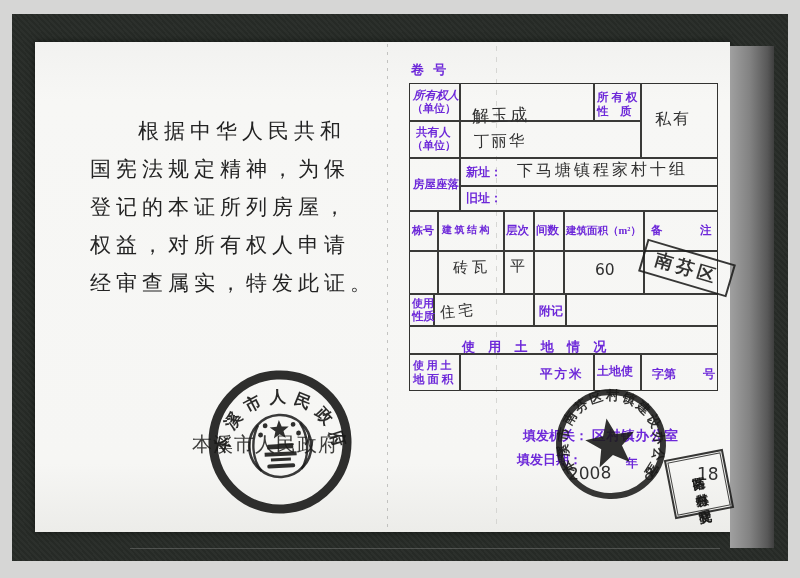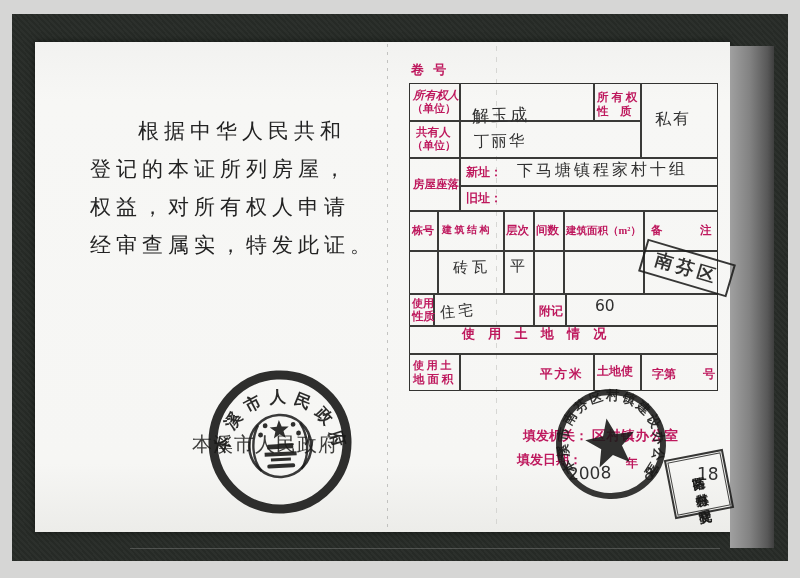--- a/index.html
+++ b/index.html
@@ -12,21 +12,21 @@
        box-shadow:0 0 7px rgba(0,0,0,.55);}
   .page-edge{position:absolute;left:730px;top:46px;width:44px;height:502px;
        background:linear-gradient(90deg,#a0a0a0,#828282 45%,#585858 85%,#3f3f3f);}
   .gutter{position:absolute;left:387px;top:44px;width:1px;height:486px;
        background:repeating-linear-gradient(180deg,#b2b2b0 0 3px,transparent 3px 8px);opacity:.75;}
   .crease{position:absolute;left:496px;top:46px;width:1px;height:484px;
        background:repeating-linear-gradient(180deg,#d3d3d0 0 5px,transparent 5px 11px);opacity:.9;}
   .scratch{position:absolute;left:130px;top:548px;width:590px;height:1px;background:#9c9c9c;opacity:.35;}
   .abs{position:absolute;}
   .para-line{height:38px;line-height:38px;font-size:21px;letter-spacing:5px;color:#232323;font-weight:500;white-space:nowrap;}
-  .lbl{position:absolute;font-weight:700;color:#be185d;white-space:nowrap;}
+  .lbl{position:absolute;font-weight:700;color:#6d28d9;white-space:nowrap;}
   .hand{position:absolute;font-family:"DejaVu Sans","Liberation Sans",sans-serif;color:#303030;white-space:nowrap;}
   .hl,.vl{position:absolute;background:#3a3a38;}
   .hl{height:1.5px;} .vl{width:1.5px;}
   .form-frame{position:absolute;left:409px;top:83px;width:309px;height:308px;border:1.8px solid #333331;box-sizing:border-box;}
   .stamp-rect{position:absolute;left:641px;top:251px;width:88px;height:30px;border:2.5px solid rgba(28,28,27,.88);
       transform:rotate(16.5deg);display:flex;align-items:center;justify-content:center;
       font-weight:700;font-size:18px;letter-spacing:4px;color:rgba(28,28,27,.9);
       font-family:"DejaVu Sans",sans-serif;}
   .stamp-name{position:absolute;left:669px;top:454px;width:60px;height:60px;border:2.5px solid rgba(25,25,24,.87);
       transform:rotate(-11deg);box-sizing:border-box;padding:1px;}
@@ -42,20 +42,21 @@
 <div class="scene">
   <div class="scan-bed"></div>
   <div class="doc"></div>
   <div class="page-edge"></div>
   <div class="gutter"></div>
   <div class="crease"></div>
   <div class="scratch"></div>
 
   <div class="abs" style="left:90px;top:112px;">
     <div class="para-line" style="padding-left:48px;">根据中华人民共和</div>
+    <div class="para-line">国宪法规定精神，为保</div>
     <div class="para-line">登记的本证所列房屋，</div>
     <div class="para-line">权益，对所有权人申请</div>
     <div class="para-line">经审查属实，特发此证。</div>
   </div>
 
   <div class="abs" style="left:192px;top:431px;font-size:20px;letter-spacing:1px;color:#3e3e3c;font-weight:500;z-index:1;">本溪市人民政府</div>
 
   <svg class="abs" style="left:204px;top:366px;z-index:2;" width="152" height="152" viewBox="0 0 152 152">
     <g transform="rotate(-3 76 76)" fill="none" stroke="rgba(24,24,23,.9)">
       <circle cx="76" cy="76" r="67" stroke-width="9"></circle>
@@ -129,28 +130,28 @@
   <div class="lbl" style="left:412px;top:223px;font-size:11px;">栋号</div>
   <div class="lbl" style="left:442px;top:223px;font-size:10px;">建 筑 结 构</div>
   <div class="lbl" style="left:506px;top:223px;font-size:11.5px;">层次</div>
   <div class="lbl" style="left:536px;top:223px;font-size:11.5px;">间数</div>
   <div class="lbl" style="left:566px;top:224px;font-size:10.5px;">建筑面积（m²）</div>
   <div class="lbl" style="left:651px;top:223px;font-size:11.5px;">备</div>
   <div class="lbl" style="left:700px;top:223px;font-size:11.5px;">注</div>
 
   <div class="hand" style="left:453px;top:258px;font-size:15px;letter-spacing:4px;transform:rotate(-2deg);">砖瓦</div>
   <div class="hand" style="left:510px;top:257px;font-size:15px;">平</div>
-  <div class="hand" style="left:595px;top:261px;font-size:15.5px;margin-top:36px;">60</div>
+  <div class="hand" style="left:595px;top:261px;font-size:15.5px;">60</div>
 
   <div class="lbl" style="left:412px;top:296px;font-size:11px;">使用</div>
   <div class="lbl" style="left:412px;top:309px;font-size:11.5px;">性质</div>
   <div class="hand" style="left:440px;top:302px;font-size:15px;letter-spacing:3px;transform:rotate(-5deg);">住宅</div>
   <div class="lbl" style="left:539px;top:303px;font-size:12px;">附记</div>
 
-  <div class="lbl" style="left:409px;top:325px;width:255px;text-align:center;font-size:13px;letter-spacing:5px;">使 用 土 地 情 况</div>
+  <div class="lbl" style="left:409px;top:338px;width:255px;text-align:center;font-size:13px;letter-spacing:5px;">使 用 土 地 情 况</div>
   <div class="lbl" style="left:413px;top:358px;font-size:11px;">使 用 土</div>
   <div class="lbl" style="left:413px;top:372px;font-size:11.5px;">地 面 积</div>
   <div class="lbl" style="left:540px;top:366px;font-size:12.5px;letter-spacing:2px;">平方米</div>
   <div class="lbl" style="left:597px;top:363px;font-size:12px;">土地使</div>
   <div class="lbl" style="left:652px;top:366px;font-size:12px;">字第</div>
   <div class="lbl" style="left:703px;top:366px;font-size:12px;">号</div>
 
   <div class="lbl" style="left:523px;top:427px;font-size:13px;z-index:1;">填发机关：</div>
   <div class="lbl" style="left:592px;top:427px;font-size:13.5px;letter-spacing:1px;z-index:1;">区村镇办公室</div>
   <div class="lbl" style="left:517px;top:451px;font-size:13px;z-index:1;">填发日期：</div>

